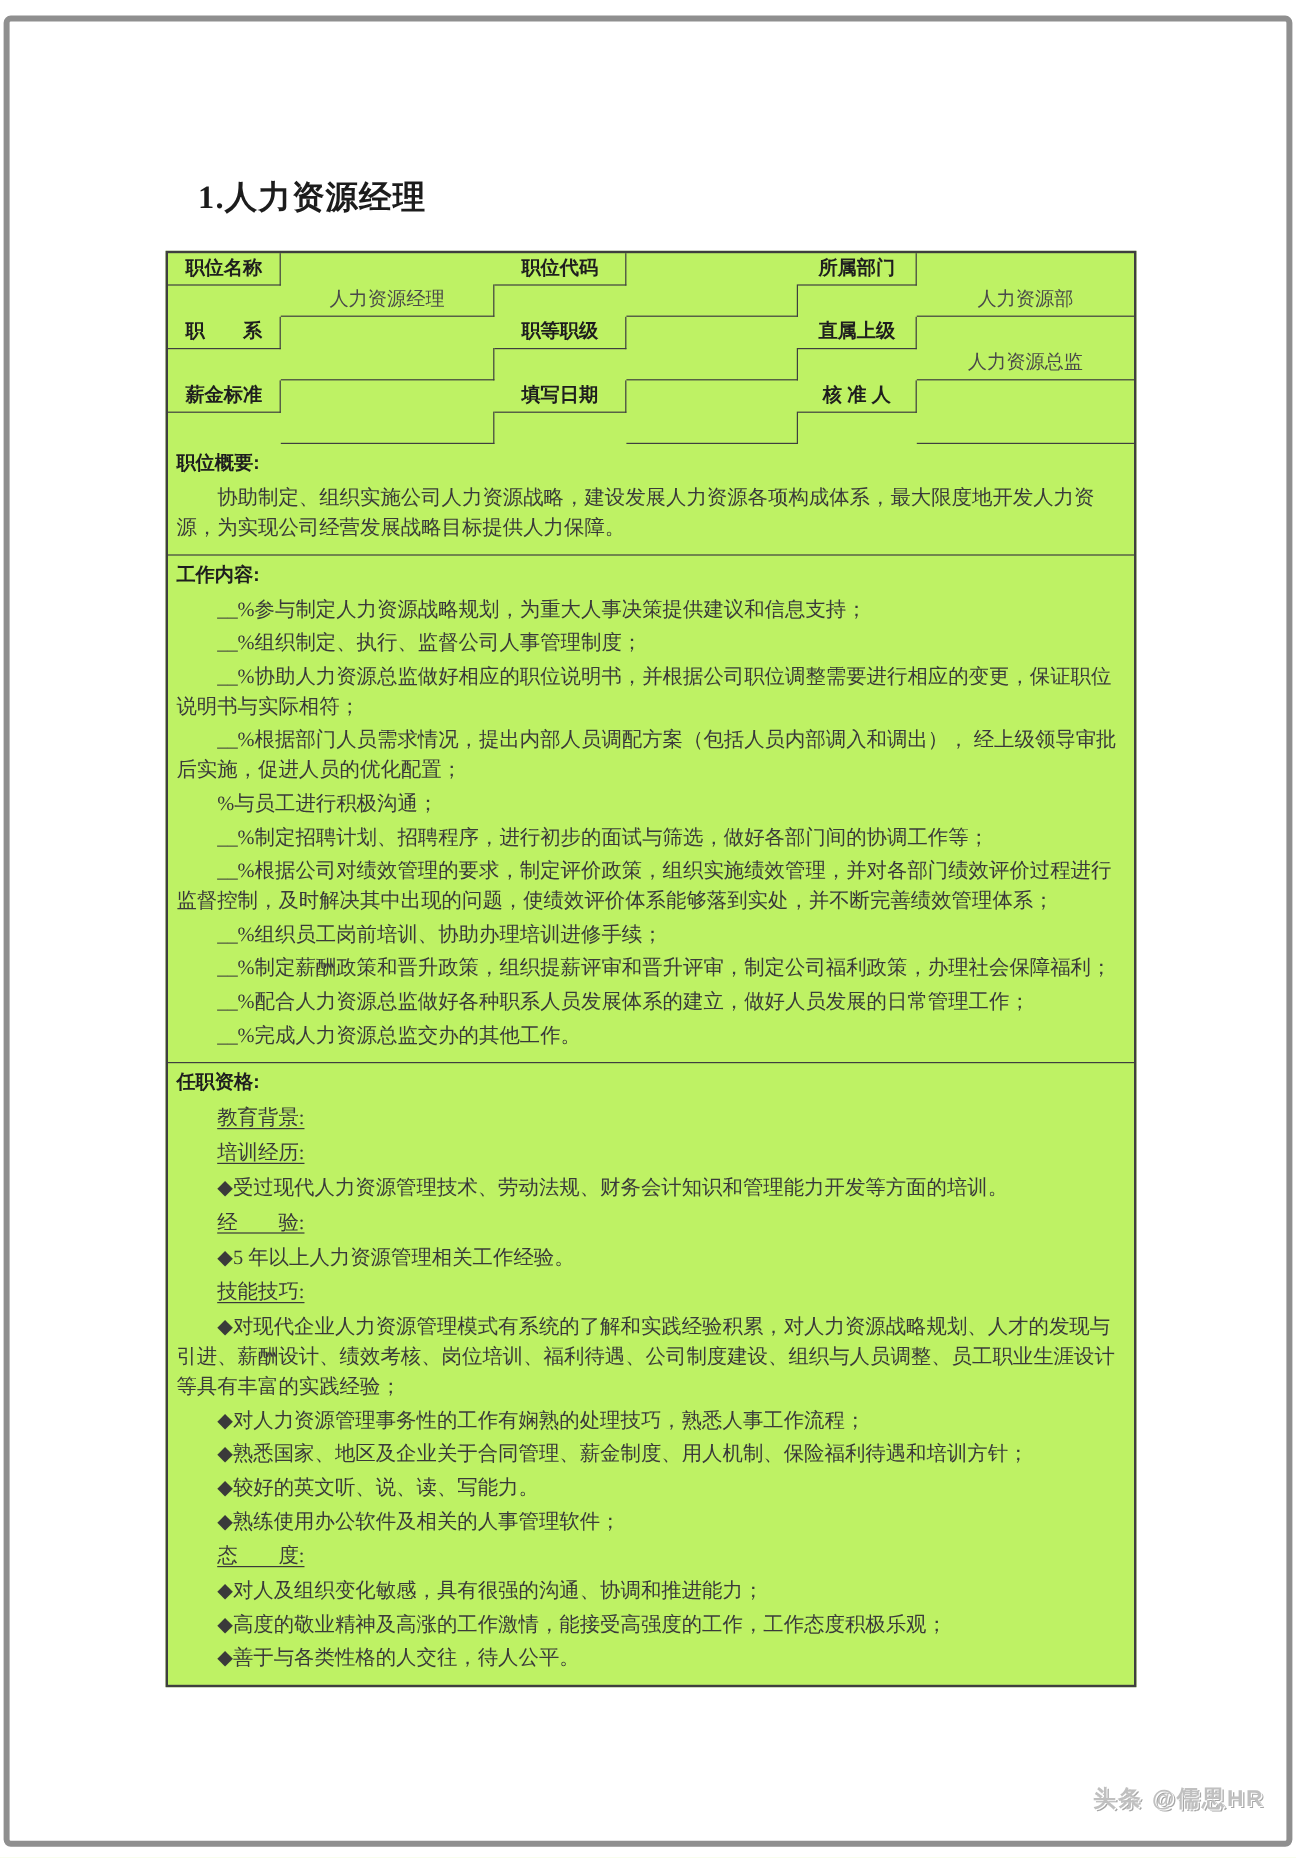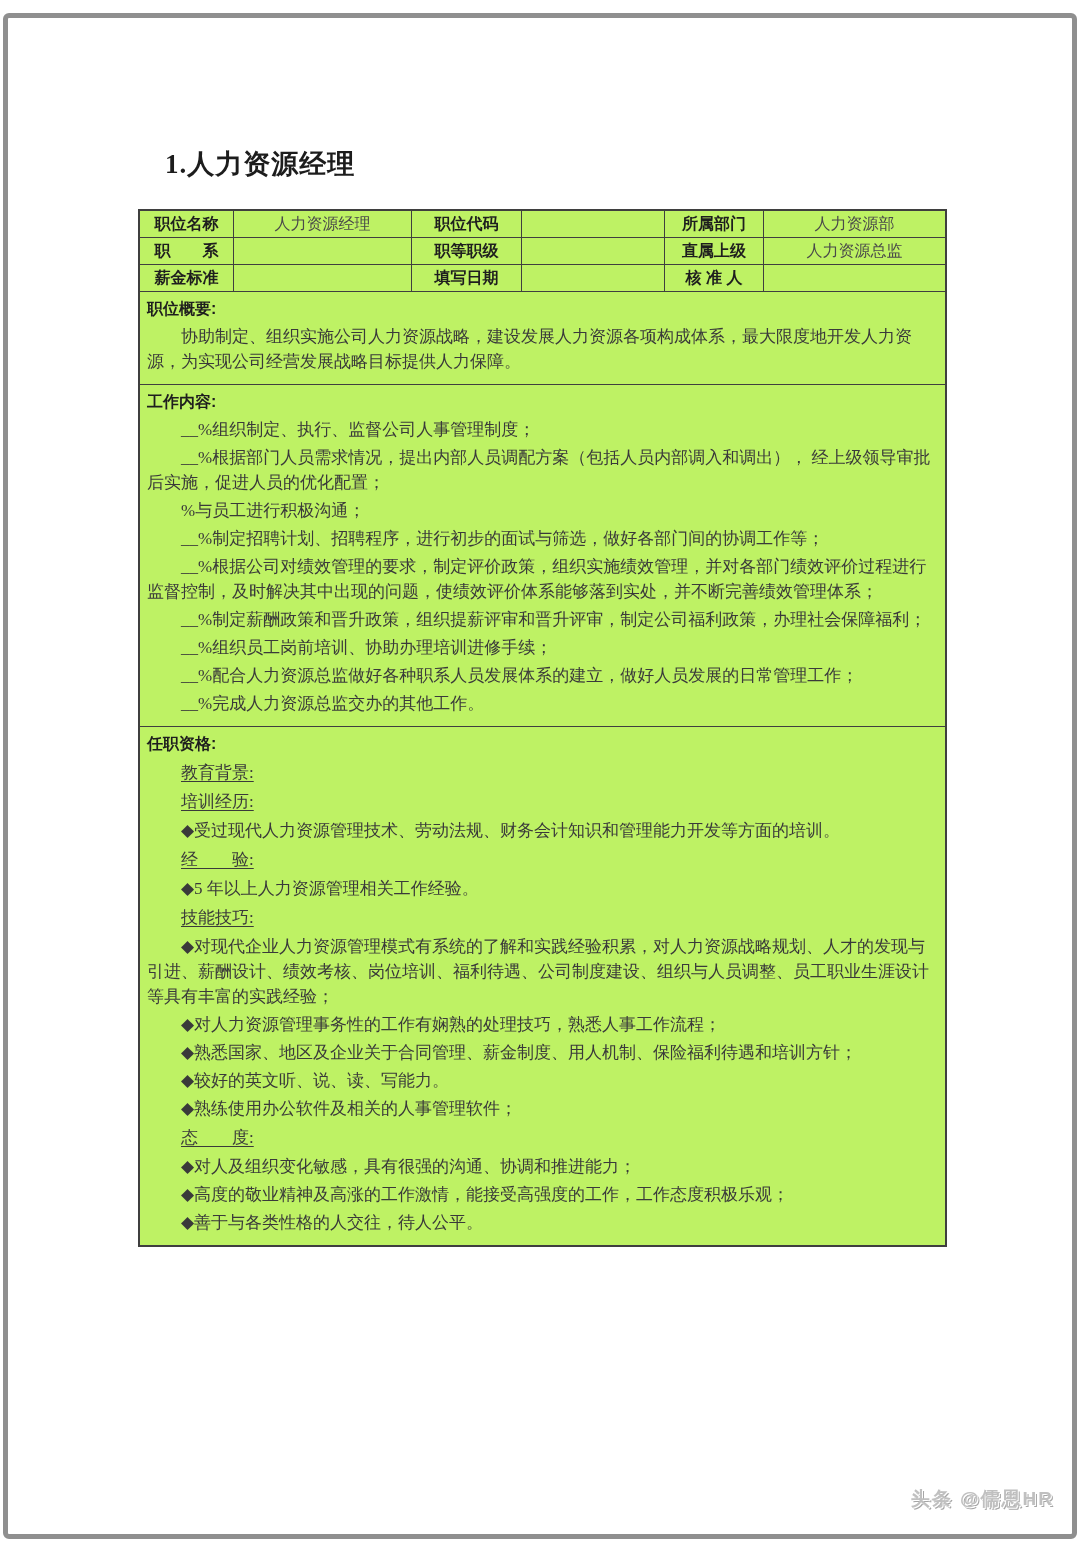--- a/index.html
+++ b/index.html
@@ -38,21 +38,21 @@
     box-sizing:border-box;height:27px;line-height:25px;
     border-right:1px solid var(--border);
     border-bottom:1px solid var(--border);
     text-align:center;font-size:16px;overflow:hidden;white-space:pre;
   }
   .cell:nth-child(6n){border-right:none;}
   .cell.label{
     font-family:"Liberation Sans","DejaVu Sans",sans-serif;
     font-weight:bold;color:#1e1e1e;
   }
-  .cell.value{color:#4a4a4a;}
+  .cell.value{color:#4a4a4a;margin-top:26px;}
   .sec{
     border-top:1px solid var(--border);
     padding:5px 7px 7px 7px;font-size:17px;line-height:25px;
   }
   .sec:first-of-type{border-top:none;}
   .sec-label{
     font-family:Liberation Sans, sans-serif;
     font-weight:bold;color:#1e1e1e;font-size:16px;line-height:24px;
     white-space:pre;
   }
@@ -103,27 +103,29 @@
         <div class="cell value"></div>
       </div>
 
       <section class="sec">
         <div class="sec-label">职位概要:</div>
         <p class="body">协助制定、组织实施公司人力资源战略，建设发展人力资源各项构成体系，最大限度地开发人力资源，为实现公司经营发展战略目标提供人力保障。</p>
       </section>
 
       <section class="sec">
         <div class="sec-label">工作内容:</div>
+        <p class="body">__%参与制定人力资源战略规划，为重大人事决策提供建议和信息支持；</p>
         <p class="body">__%组织制定、执行、监督公司人事管理制度；</p>
+        <p class="body">__%协助人力资源总监做好相应的职位说明书，并根据公司职位调整需要进行相应的变更，保证职位说明书与实际相符；</p>
         <p class="body">__%根据部门人员需求情况，提出内部人员调配方案（包括人员内部调入和调出）， 经上级领导审批后实施，促进人员的优化配置；</p>
         <p class="body">%与员工进行积极沟通；</p>
         <p class="body">__%制定招聘计划、招聘程序，进行初步的面试与筛选，做好各部门间的协调工作等；</p>
         <p class="body">__%根据公司对绩效管理的要求，制定评价政策，组织实施绩效管理，并对各部门绩效评价过程进行监督控制，及时解决其中出现的问题，使绩效评价体系能够落到实处，并不断完善绩效管理体系；</p>
+        <p class="body">__%组织员工岗前培训、协助办理培训进修手续；</p>
         <p class="body">__%制定薪酬政策和晋升政策，组织提薪评审和晋升评审，制定公司福利政策，办理社会保障福利；</p>
-        <p class="body">__%组织员工岗前培训、协助办理培训进修手续；</p>
         <p class="body">__%配合人力资源总监做好各种职系人员发展体系的建立，做好人员发展的日常管理工作；</p>
         <p class="body">__%完成人力资源总监交办的其他工作。</p>
       </section>
 
       <section class="sec">
         <div class="sec-label">任职资格:</div>
 
         <p class="subhead">教育背景:</p>
 
         <p class="subhead">培训经历:</p>

